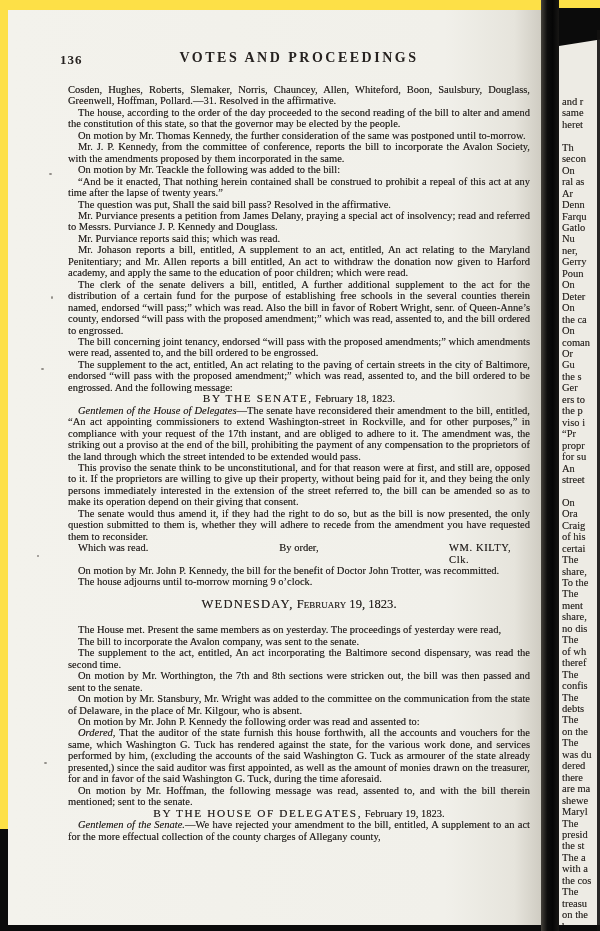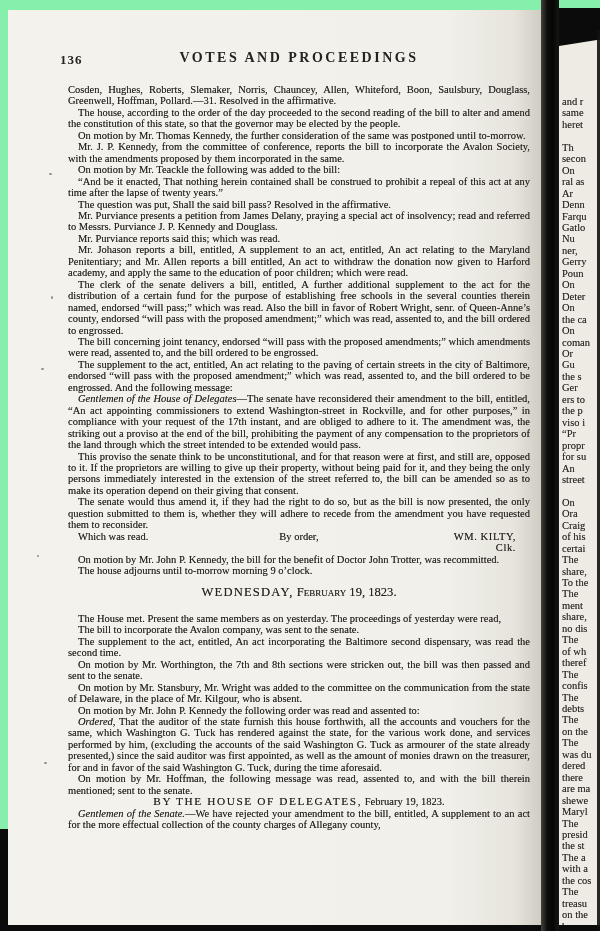--- a/index.html
+++ b/index.html
@@ -1,21 +1,21 @@
 <!DOCTYPE html>
 <html><head>
 <meta charset="utf-8">
 <style>
   html,body{margin:0;padding:0;}
   body{
     width:600px;height:931px;overflow:hidden;
     background:#0b0b0b;
     font-family:"Liberation Serif", serif;
   }
-  .photo{position:relative;width:600px;height:829px;background:#86efac;}
+  .photo{position:relative;width:600px;height:829px;background:#fde047;}
   .photo::after{
     content:"";position:absolute;top:30px;right:0;width:3px;height:901px;
     background:#121110;opacity:.9;
   }
   
   .page-left{
     position:absolute;left:8px;top:10px;width:533px;height:915px;
     background:linear-gradient(90deg,#f3f2ec 0%,#f1f0ea 82%,#e6e4dc 95%,#cfccc2 100%);
   }
   .pageno{
@@ -36,21 +36,21 @@
   .ind{text-indent:10px;}
   .lead{font-style:italic;}
   .center-line{margin:0;text-align:center;}
   .caps{letter-spacing:1.6px;font-size:11.3px;}
   .day-heading{margin:11px 0 14px;text-align:center;font-size:12.6px;}
   .day-word{letter-spacing:1.2px;}
   .day-date{font-variant:small-caps;}
   .byline{display:flex;margin:0;gap:45px;}
   .by-left{flex:0 0 36%;text-indent:10px;}
   .by-mid{flex:0 0 27%;}
-  .by-right{flex:1;text-align:right;padding-right:14px;letter-spacing:.6px;font-family:Liberation Serif, serif;}
+  .by-right{flex:1;padding-right:14px;letter-spacing:.6px;font-family:Liberation Serif, serif;}
   
   .gutter{
     position:absolute;left:541px;top:0;width:18px;height:931px;
     background:linear-gradient(90deg,#45423b 0%,#0d0d0c 35%,#060606 65%,#181715 100%);
   }
   
   .page-right{
     position:absolute;left:559px;top:8px;width:41px;height:917px;
     background:#edebE4;overflow:hidden;padding-left:46px;
   }
@@ -89,20 +89,21 @@
         <p class="para ind"><span>Mr. J. P. Kennedy, from the committee of conference, reports the bill to incorporate the Avalon Society, with the amendments proposed by them incorporated in the same.</span></p>
         <p class="para ind"><span>On motion by Mr. Teackle the following was added to the bill:</span></p>
         <p class="para ind"><span>“And be it enacted, That nothing herein contained shall be construed to prohibit a repeal of this act at any time after the lapse of twenty years.”</span></p>
         <p class="para ind"><span>The question was put, Shall the said bill pass?   Resolved in the affirmative.</span></p>
         <p class="para ind"><span>Mr. Purviance presents a petition from James Delany, praying a special act of insolvency; read and referred to Messrs. Purviance J. P. Kennedy and Douglass.</span></p>
         <p class="para ind"><span>Mr. Purviance reports said this; which was read.</span></p>
         <p class="para ind"><span>Mr. Johason reports a bill, entitled, A supplement to an act, entitled, An act relating to the Maryland Penitentiary; and Mr. Allen reports a bill entitled, An act to withdraw the donation now given to Harford academy, and apply the same to the education of poor children; which were read.</span></p>
         <p class="para ind"><span>The clerk of the senate delivers a bill, entitled, A further additional supplement to the act for the distribution of a certain fund for the purpose of establishing free schools in the several counties therein named, endorsed “will pass;” which was read.  Also the bill in favor of Robert Wright, senr. of Queen-Anne’s county, endorsed “will pass with the proposed amendment;” which was read, assented to, and the bill ordered to engrossed.</span></p>
         <p class="para ind"><span>The bill concerning joint tenancy, endorsed “will pass with the proposed amendments;” which amendments were read, assented to, and the bill ordered to be engrossed.</span></p>
         <p class="para ind"><span>The supplement to the act, entitled, An act relating to the paving of certain streets in the city of Baltimore, endorsed “will pass with the proposed amendment;” which was read, assented to, and the bill ordered to be engrossed.   And the following message:</span></p>
+        <p class="center-line"><span class="caps">BY THE SENATE,</span><span> February 18, 1823.</span></p>
         <p class="para ind"><i class="lead">Gentlemen of the House of Delegates</i><span>—The senate have reconsidered their amendment to the bill, entitled, “An act appointing commissioners to extend Washington-street in Rockville, and for other purposes,” in compliance with your request of the 17th instant, and are obliged to adhere to it.  The amendment was, the striking out a proviso at the end of the bill, prohibiting the payment of any compensation to the proprietors of the land through which the street intended to be extended would pass.</span></p>
         <p class="para ind"><span>This proviso the senate think to be unconstitutional, and for that reason were at first, and still are, opposed to it.  If the proprietors are willing to give up their property, without being paid for it, and they being the only persons immediately interested in the extension of the street referred to, the bill can be amended so as to make its operation depend on their giving that consent.</span></p>
         <p class="para ind"><span>The senate would thus amend it, if they had the right to do so, but as the bill is now presented, the only question submitted to them is, whether they will adhere to recede from the amendment you have requested them to reconsider.</span></p>
         <p class="byline">
           <span class="by-left">Which was read.</span>
           <span class="by-mid">By order,</span>
           <span class="by-right">WM. KILTY, Clk.</span>
         </p>
         <p class="para ind"><span>On motion by Mr. John P. Kennedy, the bill for the benefit of Doctor John Trotter, was recommitted.</span></p>
         <p class="para ind"><span>The house adjourns until to-morrow morning 9 o’clock.</span></p>

